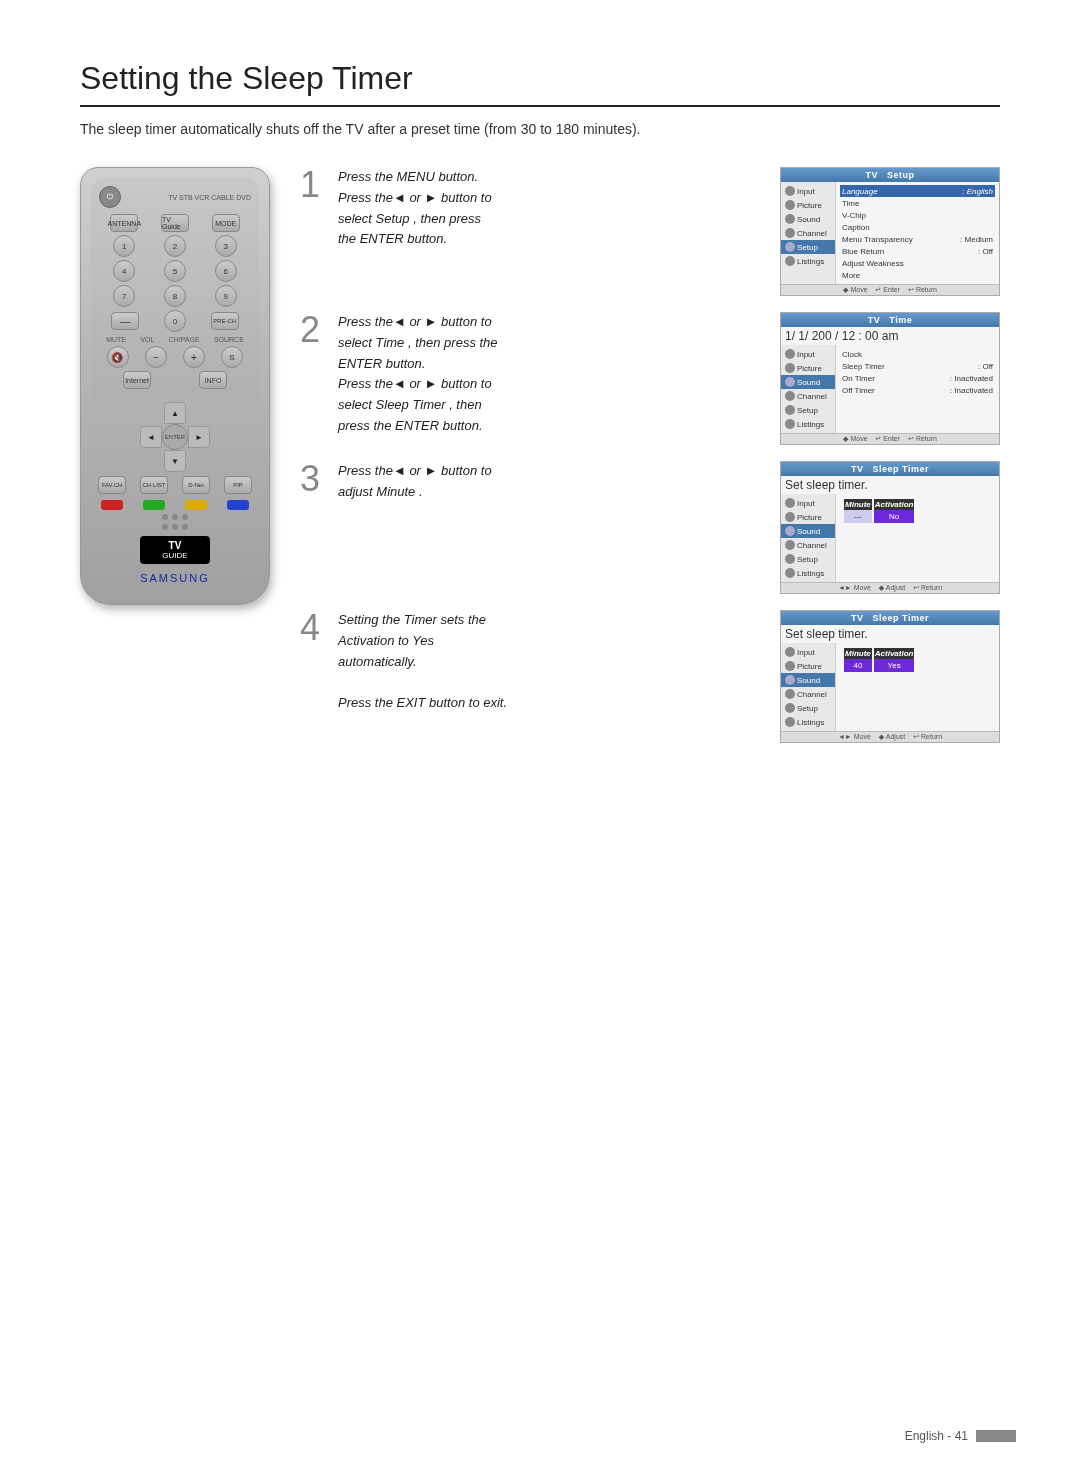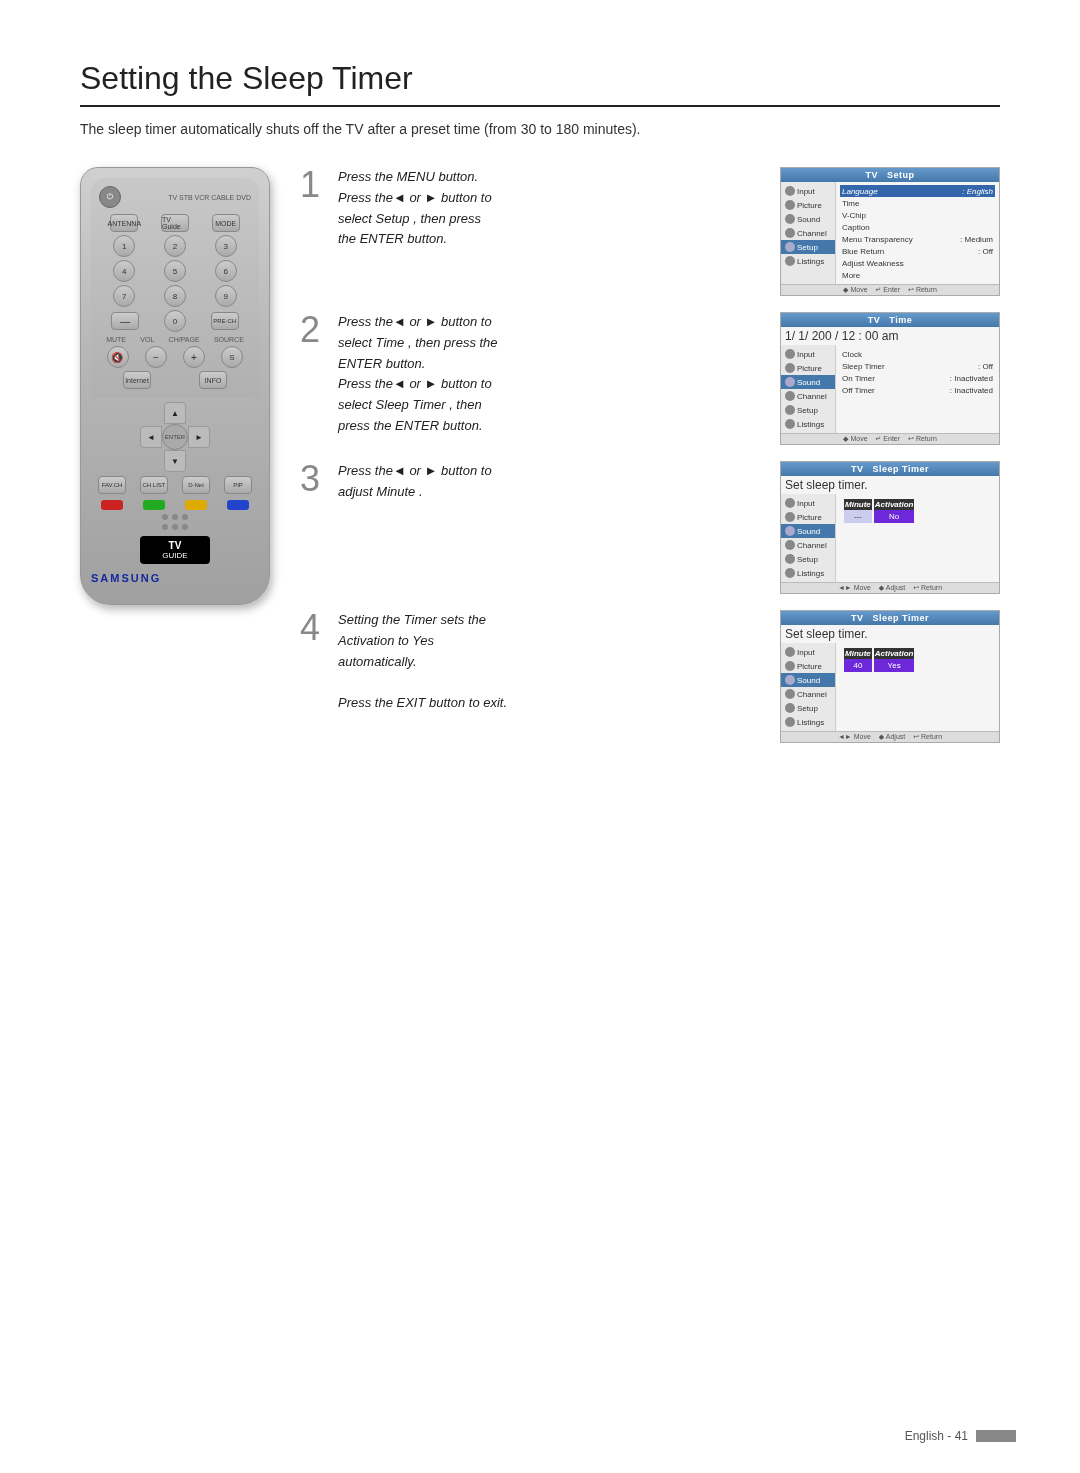--- a/index.html
+++ b/index.html
@@ -200,23 +200,24 @@
       width: 70px;
     }
     .tv-guide-logo .tv-text {
       font-size: 10px; font-weight: bold;
     }
     .tv-guide-logo .guide-text {
       font-size: 8px;
     }
 
     .samsung-logo {
+      text-align: center;
       font-size: 11px;
       color: #1428A0;
-      font-weight: bold;
+      font-weight: normal;
       letter-spacing: 2px;
       margin-top: 8px;
     }
 
     
     .steps-area {
       flex: 1;
       display: flex;
       flex-direction: column;
       gap: 16px;

